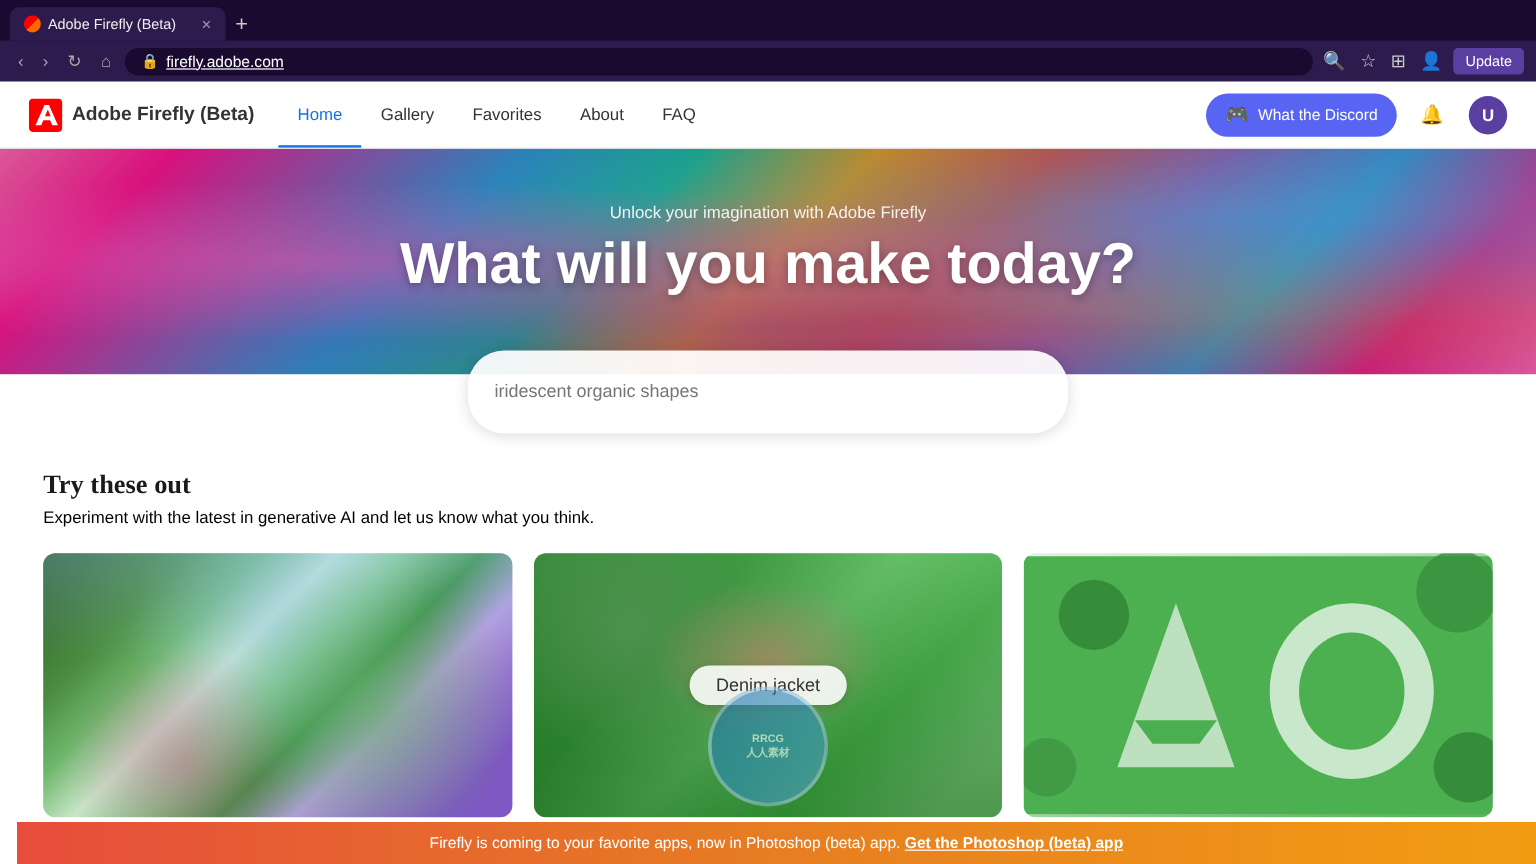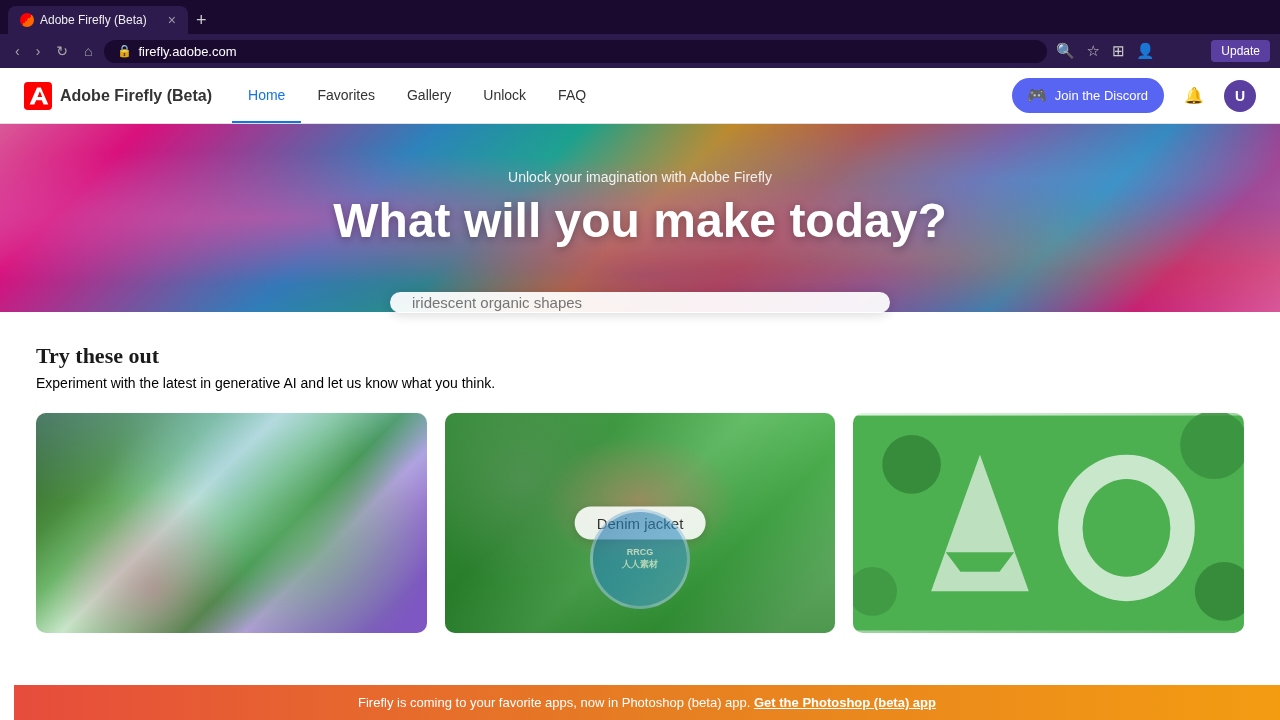--- a/index.html
+++ b/index.html
@@ -76,41 +76,40 @@
       background: #1a0a30;
       border-radius: 20px;
       padding: 4px 14px;
       color: #fff;
       font-size: 13px;
       display: flex;
       align-items: center;
       gap: 6px;
     }
     .url-lock { color: #888; font-size: 12px; }
-    .url-text { color: #fff; font-size: 13px; }
+    .url-text { color: #fff; font-size: 13px; text-decoration: underline; }
     .address-actions {
       display: flex;
       align-items: center;
       gap: 6px;
     }
     .addr-icon {
       color: #ccc;
       font-size: 15px;
       cursor: pointer;
       padding: 3px;
     }
     .update-btn {
       background: #5b3fa0;
       color: #fff;
       border: none;
       border-radius: 4px;
       padding: 4px 10px;
       font-size: 12px;
       cursor: pointer;
-      margin-left: 47px;
     }
 
     
     .main-nav {
       display: flex;
       align-items: center;
       padding: 0 24px;
       background: #fff;
       border-bottom: 1px solid #e0e0e0;
       height: 56px;
@@ -260,21 +259,21 @@
     .search-container {
       display: flex;
       justify-content: center;
       margin-top: -20px;
       position: relative;
       z-index: 10;
     }
     .search-bar {
       background: rgba(255,255,255,0.93);
       border-radius: 30px;
-      padding: 2px 22px;
+      padding: 26px 22px;
       width: 500px;
       font-size: 15px;
       color: #333;
       box-shadow: 0 2px 12px rgba(0,0,0,0.15);
       border: none;
       outline: none;
       display: flex;
       align-items: center;
     }
 
@@ -389,21 +388,21 @@
     }
     .bottom-banner a {
       color: #fff;
       font-weight: 600;
       text-decoration: underline;
     }
 
     
     .watermark {
       position: absolute;
-      bottom: 24px;
+      bottom: 9px;
       left: 50%;
       transform: translateX(-50%);
       width: 100px;
       height: 100px;
       opacity: 0.6;
     }
     .watermark-circle {
       width: 100px;
       height: 100px;
       border-radius: 50%;
@@ -460,30 +459,30 @@
   <div class="nav-logo">
     <svg class="adobe-logo" viewBox="0 0 30 30" fill="none">
       <rect width="30" height="30" rx="4" fill="#FF0000"></rect>
       <path d="M18 6l8 18h-5l-2-4.5h-6L11 24H6L14 6h4zm-1 4l-2.5 6h5L17 10z" fill="white"></path>
     </svg>
     <span class="nav-brand-text">Adobe Firefly (Beta)</span>
   </div>
 
   <div class="nav-links">
     <a class="nav-link active">Home</a>
+    <a class="nav-link">Gallery</a>
     <a class="nav-link">Favorites</a>
-    <a class="nav-link">Gallery</a>
-    <a class="nav-link">Unlock</a>
+    <a class="nav-link">About</a>
     <a class="nav-link">FAQ</a>
   </div>
 
   <div class="nav-actions">
     <button class="discord-btn">
       <span class="discord-icon">🎮</span>
-      <span>Join the Discord</span>
+      <span>What the Discord</span>
     </button>
     <div class="bell-icon">
       <span>🔔</span>
     </div>
     <div class="avatar-icon">
       <span>U</span>
     </div>
   </div>
 </nav>
 

